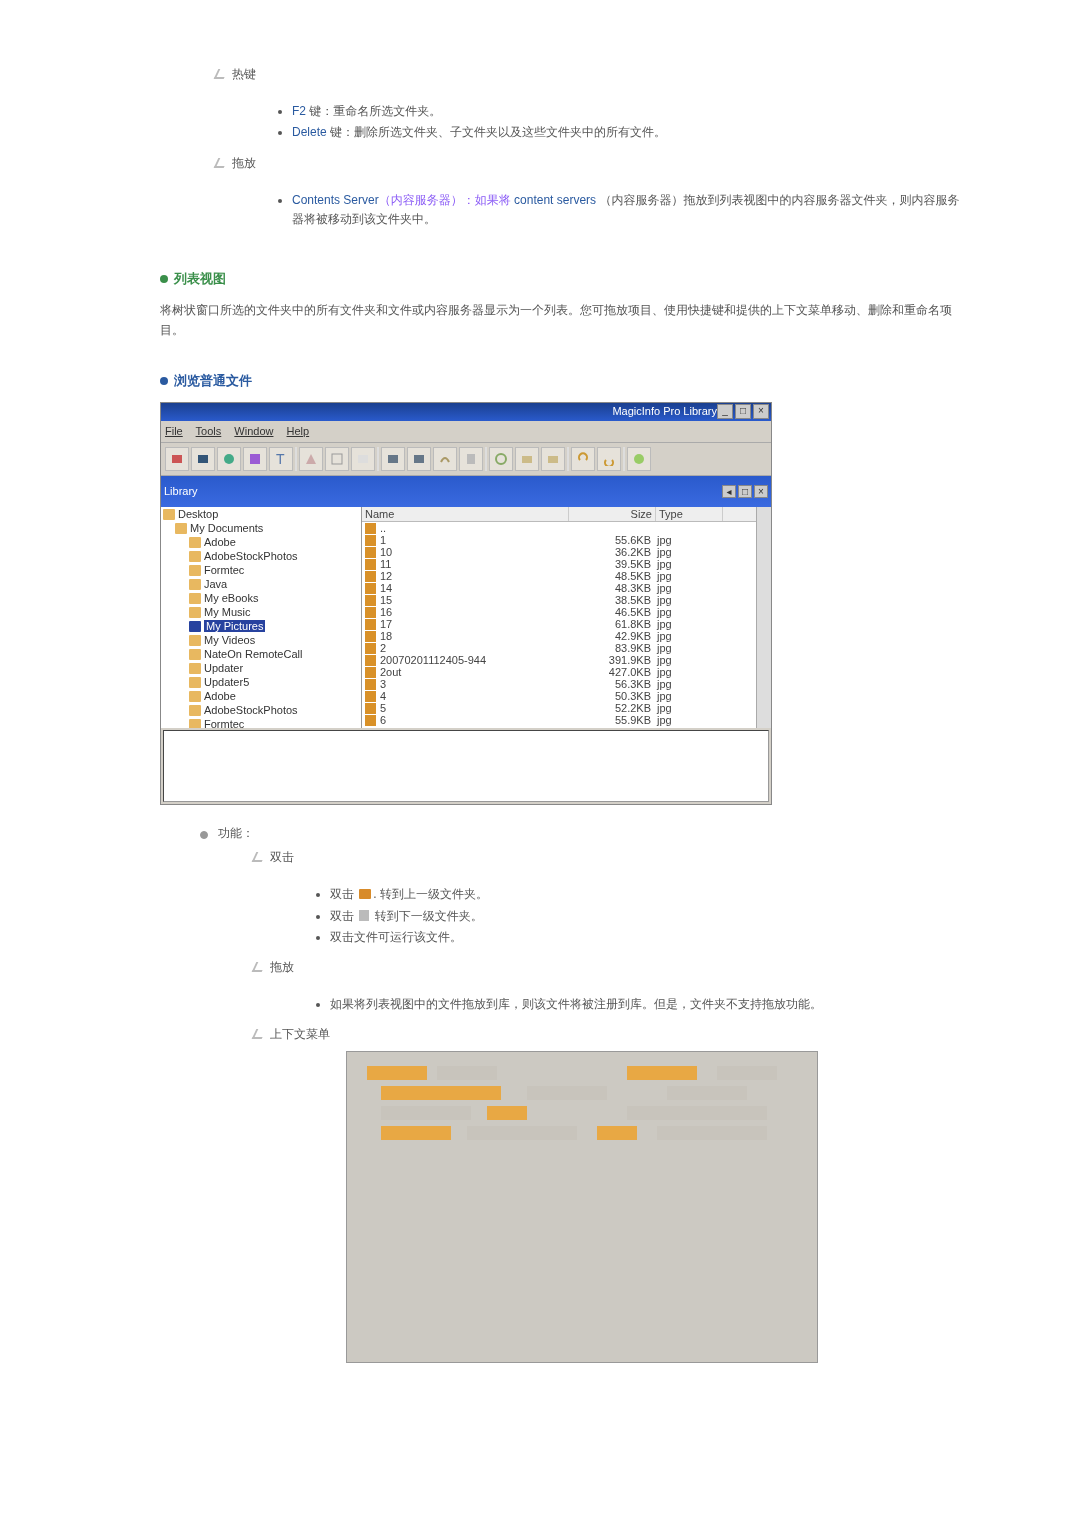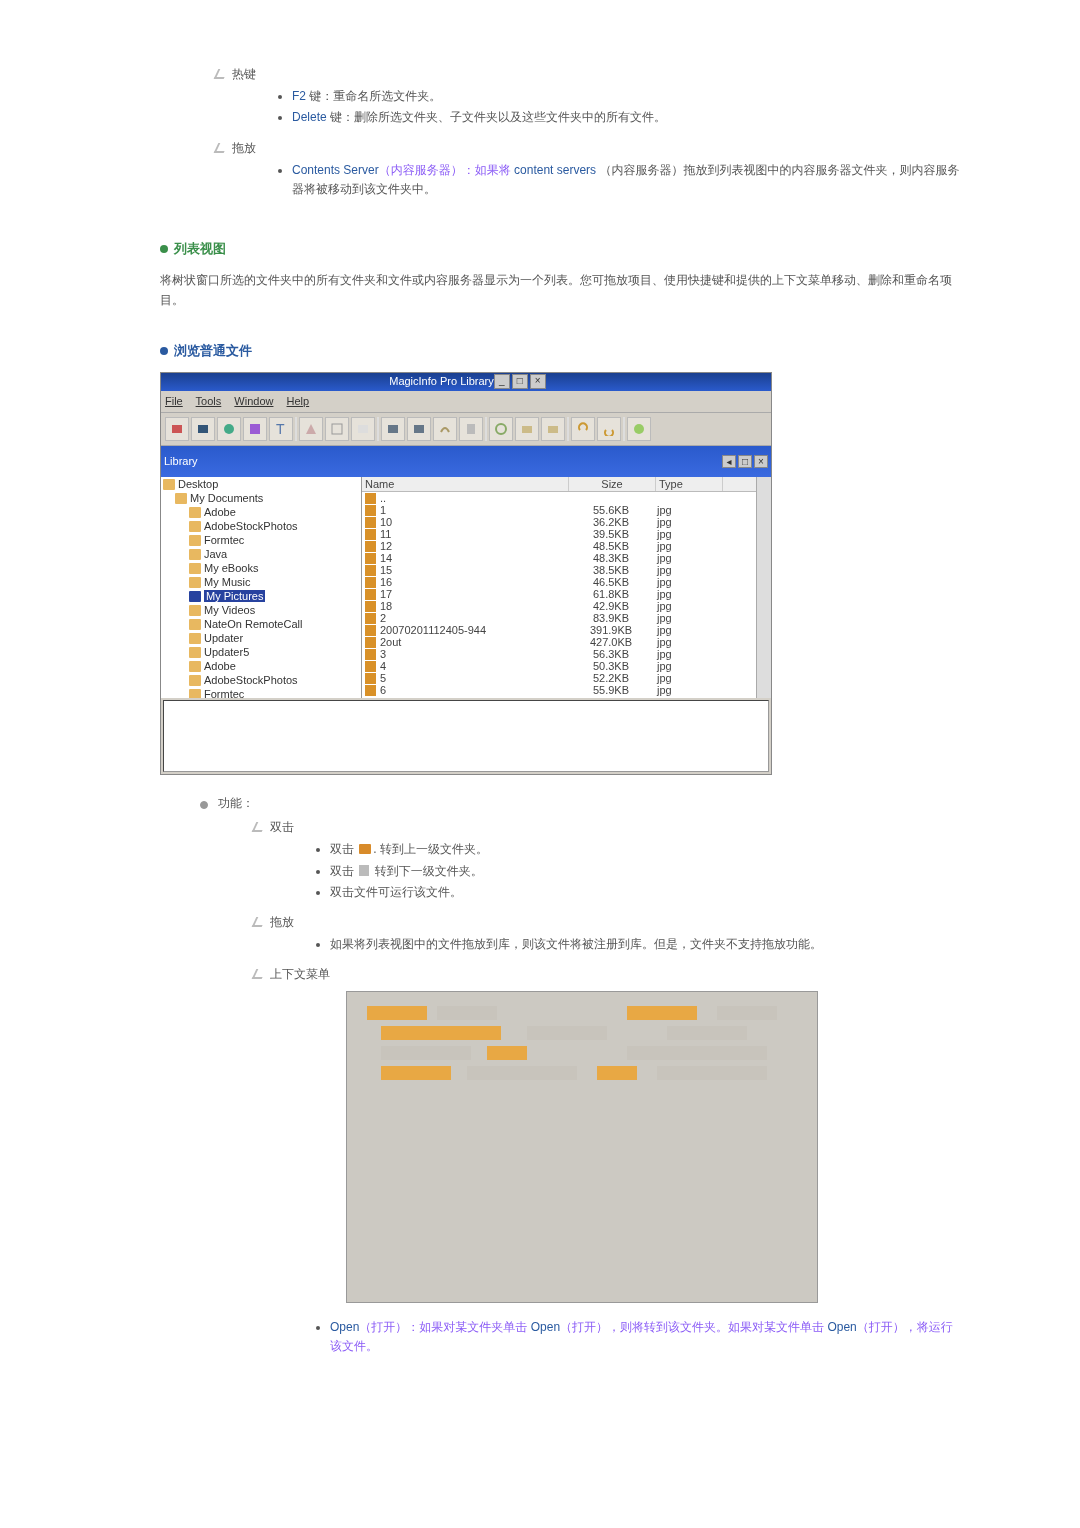--- a/index.html
+++ b/index.html
@@ -10,30 +10,30 @@
   .bullet.green{background:#3a8f4a}
   .bullet.blue{background:#2a5aa0}
   .para{margin:8px 0 14px;line-height:1.7}
   ul.l1{list-style:none;padding:0;margin:0 0 12px 40px}
   ul.l1>li{position:relative;padding:1px 0 1px 18px}
   ul.l1>li:before{content:"";position:absolute;left:0;top:8px;width:6px;height:6px;border:1px solid #bbb;border-radius:50%}
   ul.l1.solid>li:before{background:#999;border-color:#999}
   ul.l2{list-style:none;padding:0;margin:4px 0 10px 36px}
   ul.l2>li{position:relative;padding:1px 0 1px 16px}
   ul.l2>li:before{content:"";position:absolute;left:0;top:5px;width:8px;height:8px;border-bottom:2px solid #bbb;border-left:2px solid #bbb;transform:skewX(-25deg)}
-  ul.l3{list-style:disc;padding:0;margin:2px 0 8px 60px;color:#555}
+  ul.l3{list-style:disc;padding:0;margin:17px 0 8px 60px;color:#555}
   ul.l3>li{padding:1px 0}
   .kw{color:#2a5aa0;font-family:Verdana,Arial,sans-serif;font-size:12px}
   .lt{color:#8b5cf6}
   .icon-folder{display:inline-block;width:12px;height:10px;background:#d88b2a;border-radius:1px;vertical-align:-1px;margin:0 2px}
   .icon-file{display:inline-block;width:10px;height:11px;background:#bbb;vertical-align:-1px;margin:0 2px}
 
   
   .win{width:610px;background:#d4d0c8;border:1px solid #888;margin:10px 0 18px}
-  .tbar{height:18px;background:linear-gradient(#1a3f8f,#2a5acc);display:flex;justify-content:center;align-items:center;padding:0 2px}
+  .tbar{height:18px;background:linear-gradient(#1a3f8f,#2a5acc);display:flex;justify-content:flex-end;align-items:center;padding:0 2px}
   .tbar .ttxt{color:#fff;font-size:11px;padding-left:3px}
   .wbtns{display:flex;gap:2px}
   .wbtn{width:14px;height:13px;background:#ccc;border:1px solid #888;font:10px/11px Arial;text-align:center;color:#333}
   .menu{background:#d4d0c8;border-bottom:1px solid #aaa;padding:2px 4px;font-size:11px;color:#333}
   .menu span{text-decoration:underline;margin-right:10px}
   .tbar2{display:flex;gap:2px;padding:4px;border-bottom:1px solid #aaa}
   .tbn{width:22px;height:22px;background:#e6e2da;border:1px solid #bbb;display:flex;align-items:center;justify-content:center}
   .sep{width:2px;height:24px;background:#ddd}
   .glyph{width:14px;height:14px}
   .libbar{height:31px;background:linear-gradient(#2a5acc,#3a6ae0);color:#fff;font-size:11px;padding:0 3px;display:flex;justify-content:space-between;align-items:center}
@@ -41,21 +41,21 @@
   .panes{display:flex;height:221px;background:#fff}
   .tree{width:200px;border-right:1px solid #999;overflow:hidden;font:11px Tahoma,Arial;color:#333;background:#fff}
   .tree .row{white-space:nowrap;padding:0 2px;line-height:14px}
   .tree .i1{padding-left:14px}.tree .i2{padding-left:28px}
   .ico{display:inline-block;width:12px;height:11px;background:#e8b860;margin-right:3px;vertical-align:-2px;border-radius:1px}
   .ico.sel{background:#27429f}
   .sel-lbl{background:#27429f;color:#fff;padding:0 2px}
   .list{flex:1;font:11px Tahoma,Arial;color:#444;overflow:hidden}
   .list .hdr{display:flex;background:#eee;border-bottom:1px solid #bbb}
   .list .hdr div{border-right:1px solid #ccc;padding:1px 3px}
-  .c1{width:200px}.c2{width:80px;text-align:center}.c3{width:60px}
+  .c1{width:200px}.c2{width:80px;text-align:right}.c3{width:60px}
   .list .r{display:flex}
   .list .r div{padding:0 3px}
   .fi{display:inline-block;width:11px;height:11px;background:#d99128;margin-right:4px;vertical-align:-2px}
   .details{height:70px;background:#fff;margin:2px;border:1px inset #999}
   .sbar{width:14px;background:#ddd;border-left:1px solid #aaa}
 
   
   .ctxbox{width:470px;height:310px;background:#ccc9c2;border:1px solid #999;margin:6px 0 14px 76px;position:relative;overflow:hidden}
   .blurrow{position:absolute;left:20px;right:20px;height:14px}
   .seg{position:absolute;top:0;bottom:0;background:#e8a844}
@@ -360,23 +360,18 @@
                 <div class="seg segg" style="left:260px;width:140px"></div>
               </div>
             <div class="blurrow" style="top:74px">
                 <div class="seg" style="left:14px;width:70px"></div>
                 <div class="seg segg" style="left:100px;width:110px"></div>
                 <div class="seg" style="left:230px;width:40px"></div>
                 <div class="seg segg" style="left:290px;width:110px"></div>
               </div>
           </div>
 
-          <ul class="l3">
-            <li>
-              <span class="kw">Open</span><span class="lt">（打开）：如果对某文件夹单击 </span><span class="kw">Open</span><span class="lt">（打开），则将转到该文件夹。如果对某文件单击 </span><span class="kw">Open</span><span class="lt">（打开），将运行该文件。</span>
-            </li>
-          </ul>
         </li>
       </ul>
     </li>
   </ul>
 
 </div>
 
 </body></html>

